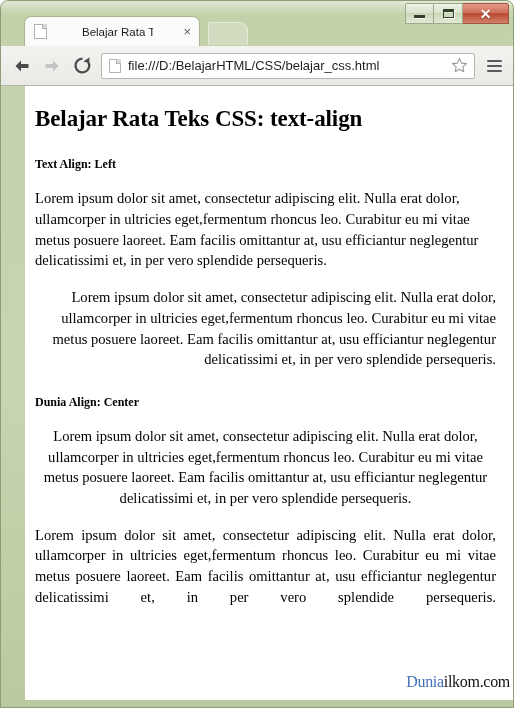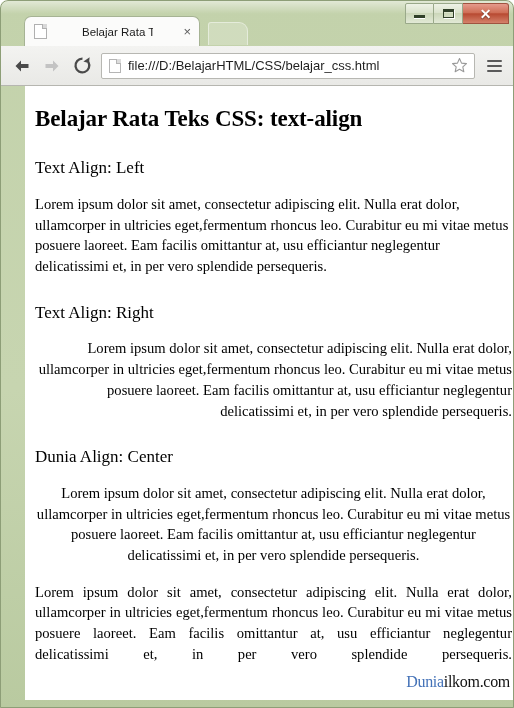--- a/index.html
+++ b/index.html
@@ -262,29 +262,29 @@
     color: #000000;
   }
   .page h1 {
     font-size: 23px;
     font-weight: bold;
     margin: 19px 0 0 0;
     line-height: 1.15;
     letter-spacing: -0.1px;
   }
   .page h3 {
-    font-size: 17px;
-    font-weight: normal;
+    font-size: 12px;
+    font-weight: bold;
     margin: 26px 0 0 0;
     line-height: 1.15;
   }
   .page p {
     font-size: 14.6px;
     line-height: 1.42;
-    margin: 16px 0 0 0;
+    margin: 16px 16px 0 0;
   }
   .p-left    { text-align: left; }
   .p-right   { text-align: right; }
   .p-center  { text-align: center; }
   .p-justify { text-align: justify; }
   .p-justify::after {
     content: "";
     display: inline-block;
     width: 100%;
   }
@@ -369,21 +369,20 @@
   </div>
 
   <div class="viewport">
     <div class="page">
 
       <h1>Belajar Rata Teks CSS: text-align</h1>
 
       <h3>Text Align: Left</h3>
       <p class="p-left">Lorem ipsum dolor sit amet, consectetur adipiscing elit. Nulla erat dolor, ullamcorper in ultricies eget,fermentum rhoncus leo. Curabitur eu mi vitae metus posuere laoreet. Eam facilis omittantur at, usu efficiantur neglegentur delicatissimi et, in per vero splendide persequeris.</p>
 
-      <h3>Text Align: Right</h3>
       <p class="p-right">Lorem ipsum dolor sit amet, consectetur adipiscing elit. Nulla erat dolor, ullamcorper in ultricies eget,fermentum rhoncus leo. Curabitur eu mi vitae metus posuere laoreet. Eam facilis omittantur at, usu efficiantur neglegentur delicatissimi et, in per vero splendide persequeris.</p>
 
       <h3>Dunia Align: Center</h3>
       <p class="p-center">Lorem ipsum dolor sit amet, consectetur adipiscing elit. Nulla erat dolor, ullamcorper in ultricies eget,fermentum rhoncus leo. Curabitur eu mi vitae metus posuere laoreet. Eam facilis omittantur at, usu efficiantur neglegentur delicatissimi et, in per vero splendide persequeris.</p>
 
       <p class="p-justify">Lorem ipsum dolor sit amet, consectetur adipiscing elit. Nulla erat dolor, ullamcorper in ultricies eget,fermentum rhoncus leo. Curabitur eu mi vitae metus posuere laoreet. Eam facilis omittantur at, usu efficiantur neglegentur delicatissimi et, in per vero splendide persequeris.</p>
 
     </div>
 
     <div class="watermark">

